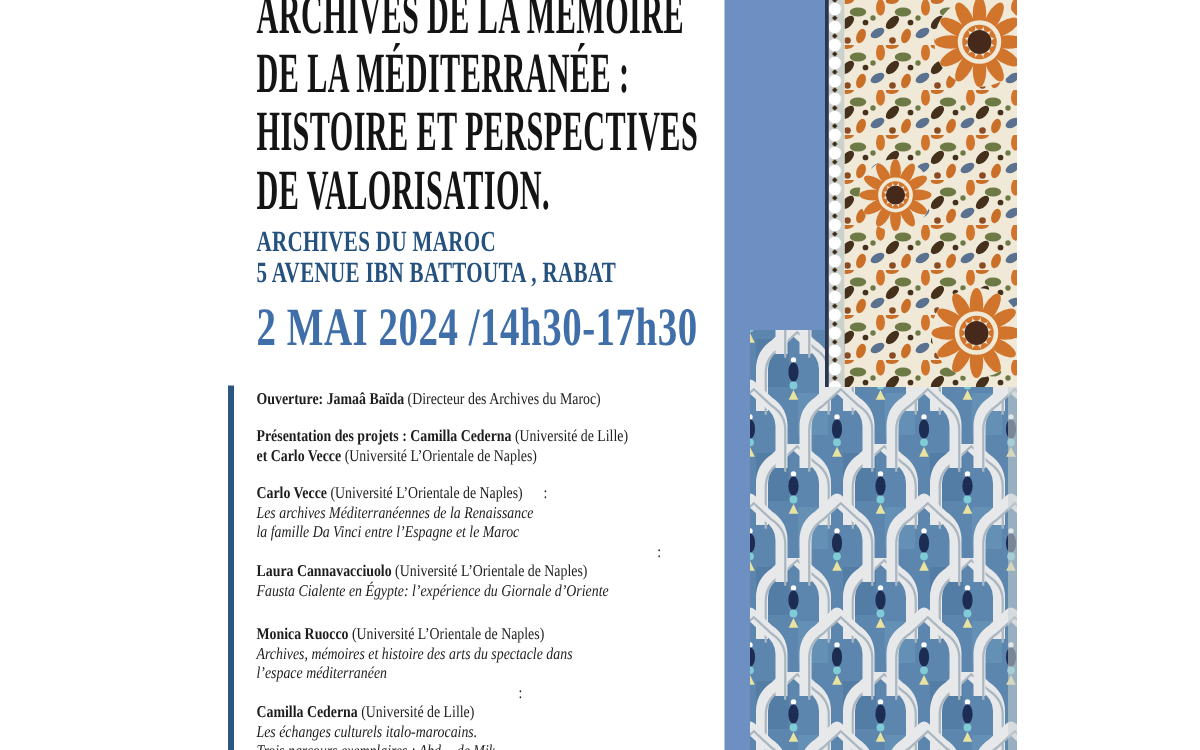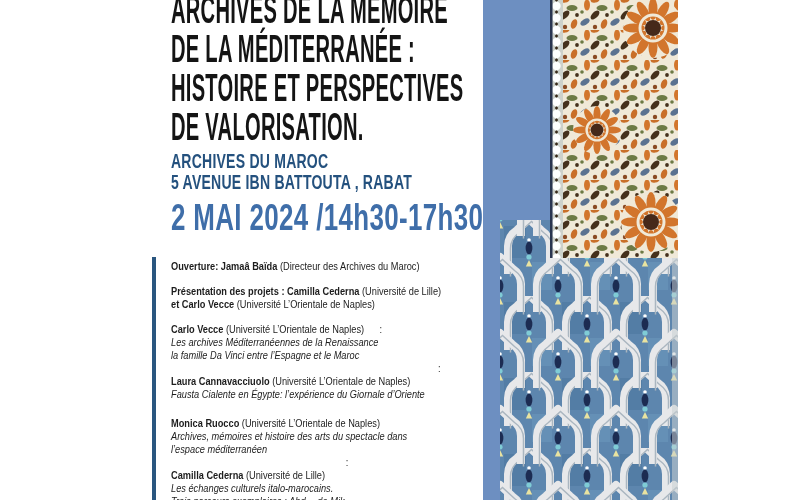--- a/index.html
+++ b/index.html
@@ -1,18 +1,18 @@
 <!DOCTYPE html>
 <html><head>
 <meta charset="utf-8">
 <style>
   html,body{margin:0;padding:0;background:#ffffff;}
   .poster{
     position:relative;width:800px;height:500px;background:#ffffff;
-    overflow:hidden;font-family:Liberation Sans, sans-serif;
+    overflow:hidden;font-family:Liberation Serif, serif;
   }
   
   .title-block{
     position:absolute;left:171px;top:-9px;
     transform:scaleX(0.53);transform-origin:0 0;
     font-weight:bold;font-size:38px;line-height:39px;
     color:#141414;white-space:nowrap;letter-spacing:0.5px;
   }
   
   .blue-block{

